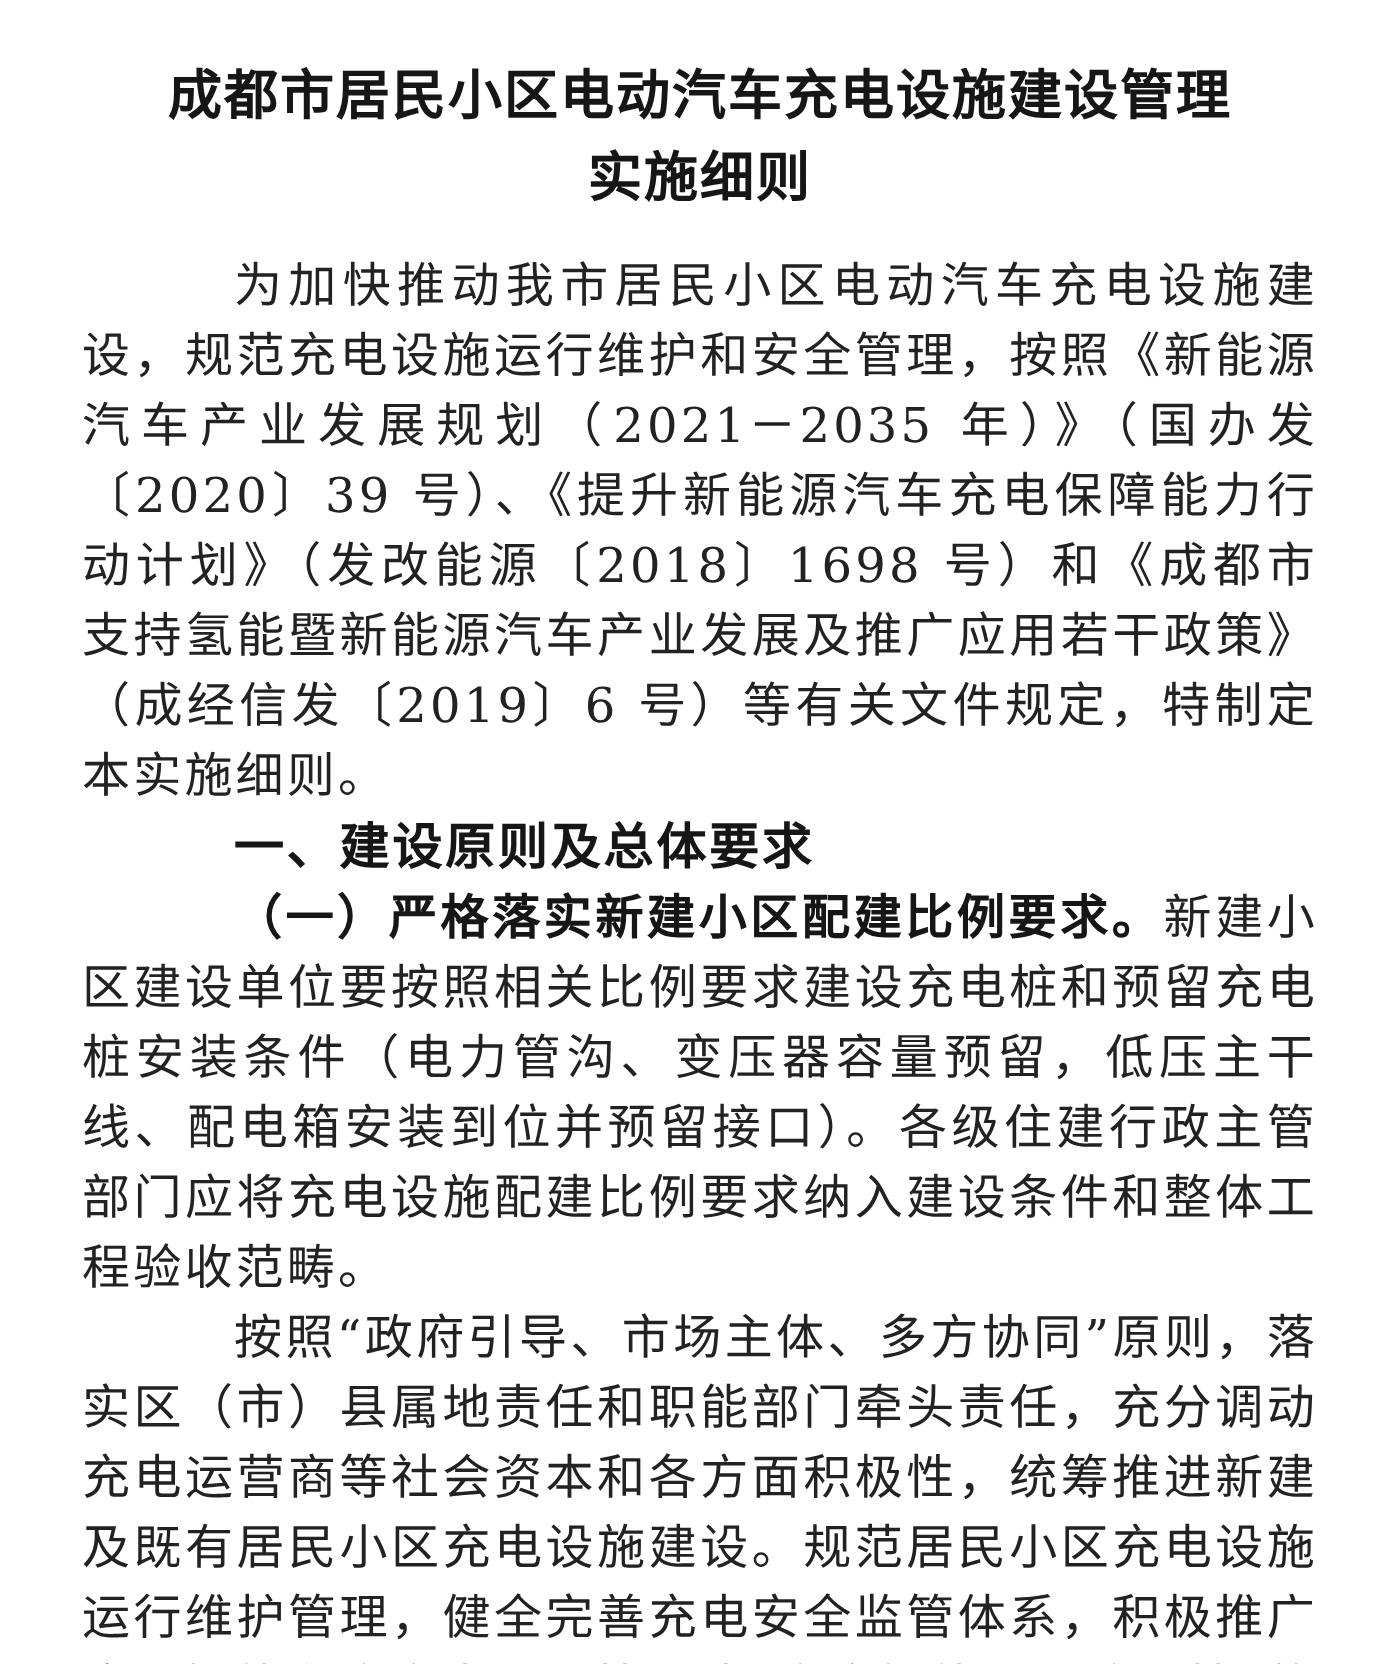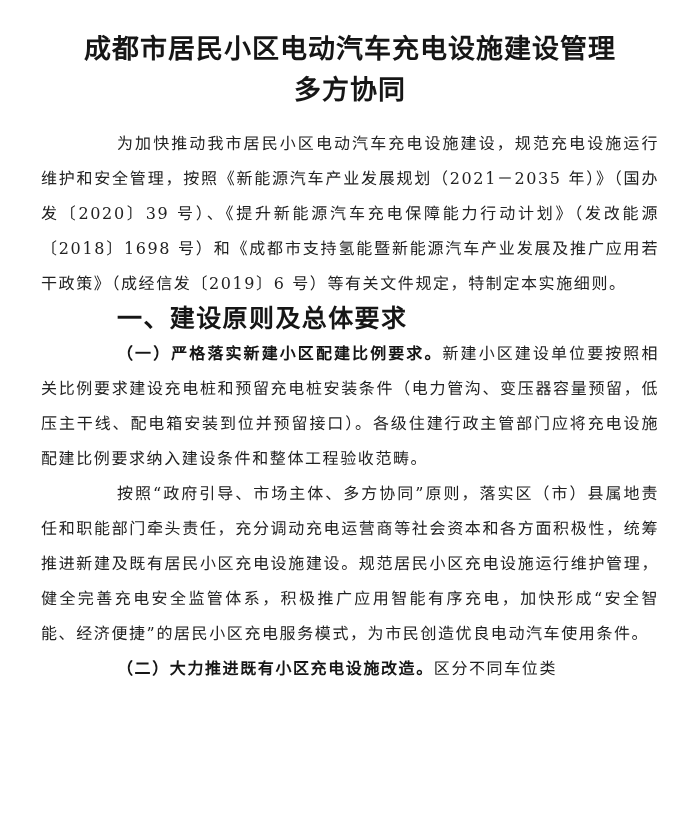--- a/index.html
+++ b/index.html
@@ -27,21 +27,21 @@
     font-size: 27px;
     font-weight: bold;
     line-height: 41px;
     text-align: center;
     letter-spacing: 1px;
     color: #161616;
   }
   .title-line { display: block; }
   .body-para {
     margin: 0;
-    font-size: 16px;
+    font-size: 24px;
     line-height: 35px;
     letter-spacing: 1.6px;
     text-align: justify;
     text-indent: 76px;
     color: #222222;
   }
   .section-heading {
     margin: 0;
     font-size: 25px;
     font-weight: bold;
@@ -56,21 +56,21 @@
     color: #161616;
   }
 </style>
 </head>
 <body>
 
 <div class="page">
 
   <h1 class="doc-title">
     <span class="title-line">成都市居民小区电动汽车充电设施建设管理</span>
-    <span class="title-line">多方协同</span>
+    <span class="title-line">实施细则</span>
   </h1>
 
   <p class="body-para">为加快推动我市居民小区电动汽车充电设施建设，规范充电设施运行维护和安全管理，按照《新能源汽车产业发展规划（2021－2035 年）》（国办发〔2020〕39 号）、《提升新能源汽车充电保障能力行动计划》（发改能源〔2018〕1698 号）和《成都市支持氢能暨新能源汽车产业发展及推广应用若干政策》（成经信发〔2019〕6 号）等有关文件规定，特制定本实施细则。</p>
 
   <h2 class="section-heading">一、建设原则及总体要求</h2>
 
   <p class="body-para"><span class="lead-bold">（一）严格落实新建小区配建比例要求。</span><span>新建小区建设单位要按照相关比例要求建设充电桩和预留充电桩安装条件（电力管沟、变压器容量预留，低压主干线、配电箱安装到位并预留接口）。各级住建行政主管部门应将充电设施配建比例要求纳入建设条件和整体工程验收范畴。</span></p>
 
   <p class="body-para">按照“政府引导、市场主体、多方协同”原则，落实区（市）县属地责任和职能部门牵头责任，充分调动充电运营商等社会资本和各方面积极性，统筹推进新建及既有居民小区充电设施建设。规范居民小区充电设施运行维护管理，健全完善充电安全监管体系，积极推广应用智能有序充电，加快形成“安全智能、经济便捷”的居民小区充电服务模式，为市民创造优良电动汽车使用条件。</p>
 

